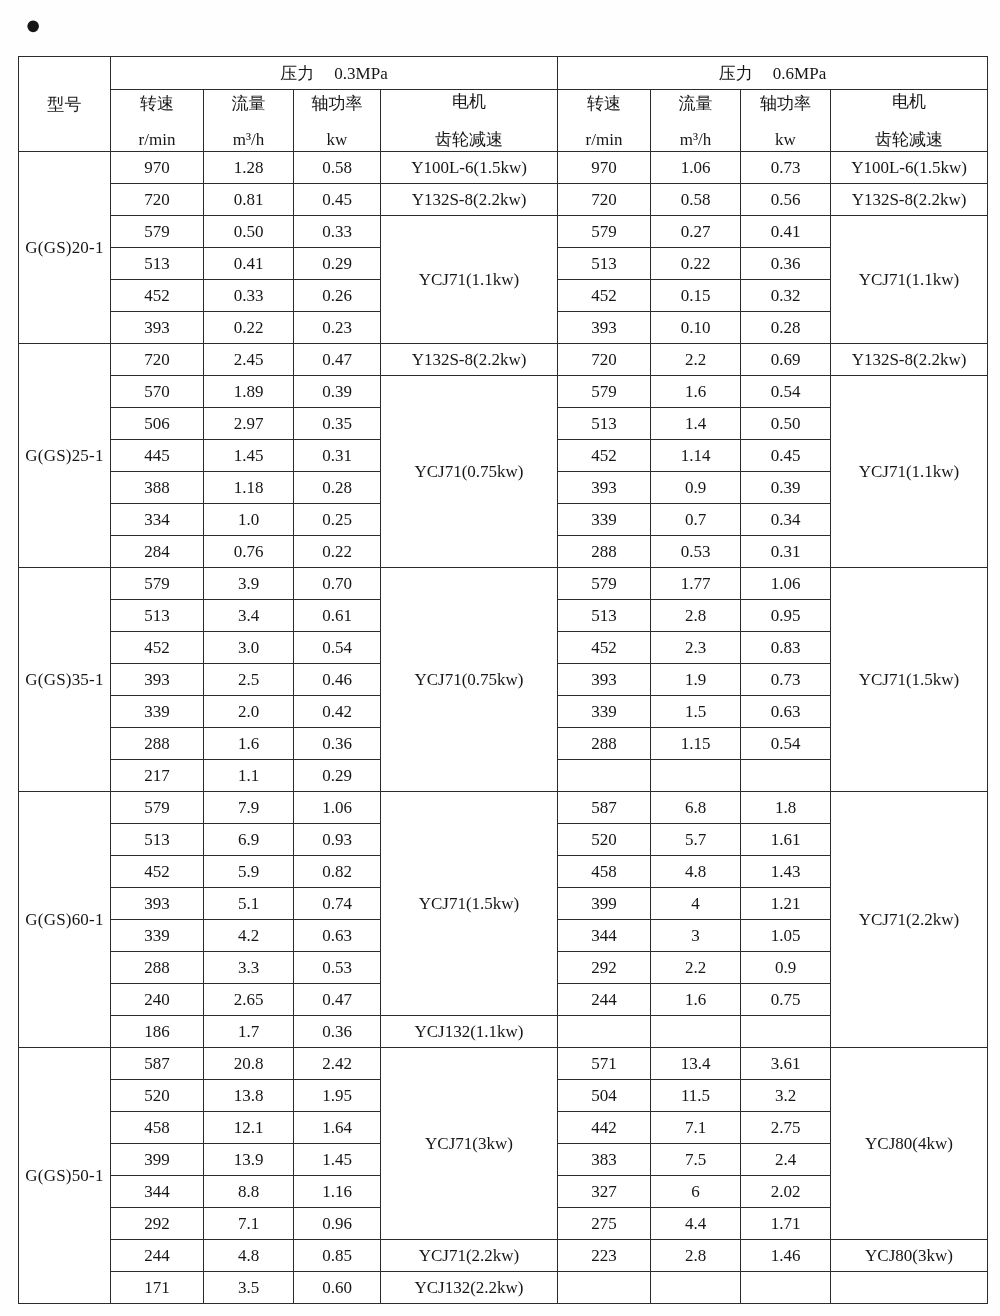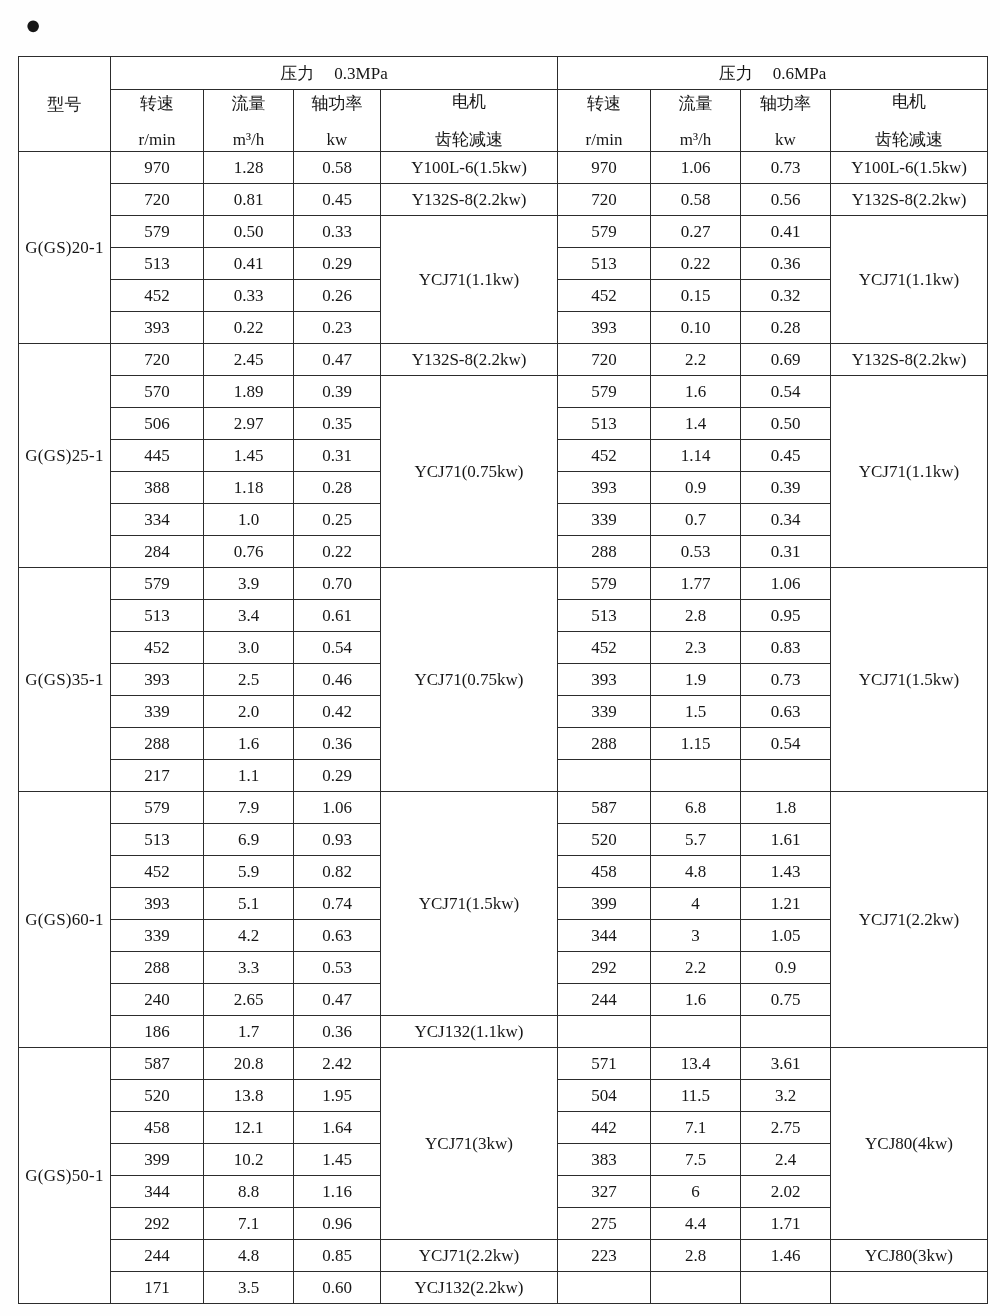--- a/index.html
+++ b/index.html
@@ -368,21 +368,21 @@
       <tr>
         <td>458</td>
         <td>12.1</td>
         <td>1.64</td>
         <td>442</td>
         <td>7.1</td>
         <td>2.75</td>
       </tr>
       <tr>
         <td>399</td>
-        <td>10.2</td>
+        <td>13.9</td>
         <td>1.45</td>
         <td>383</td>
         <td>7.5</td>
         <td>2.4</td>
       </tr>
       <tr>
         <td>344</td>
         <td>8.8</td>
         <td>1.16</td>
         <td>327</td>

